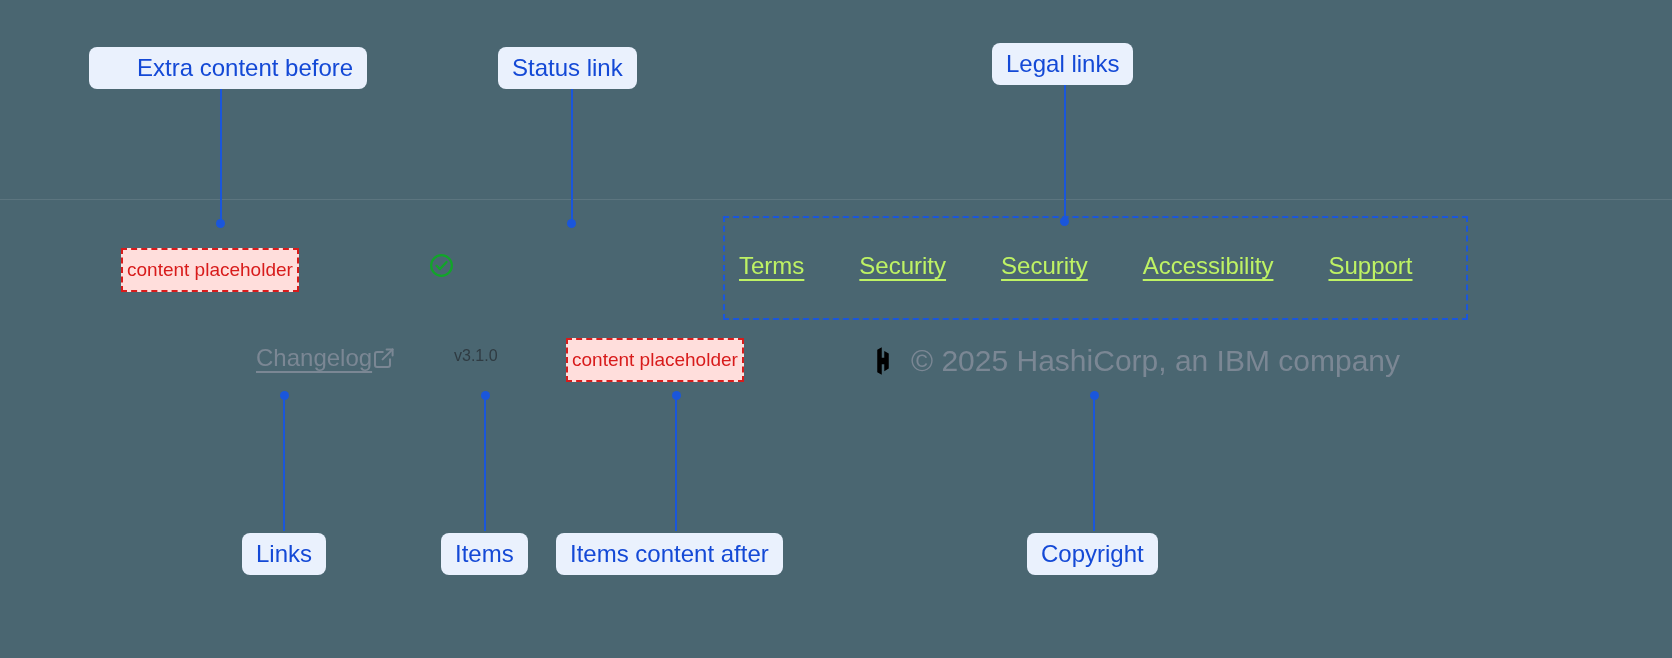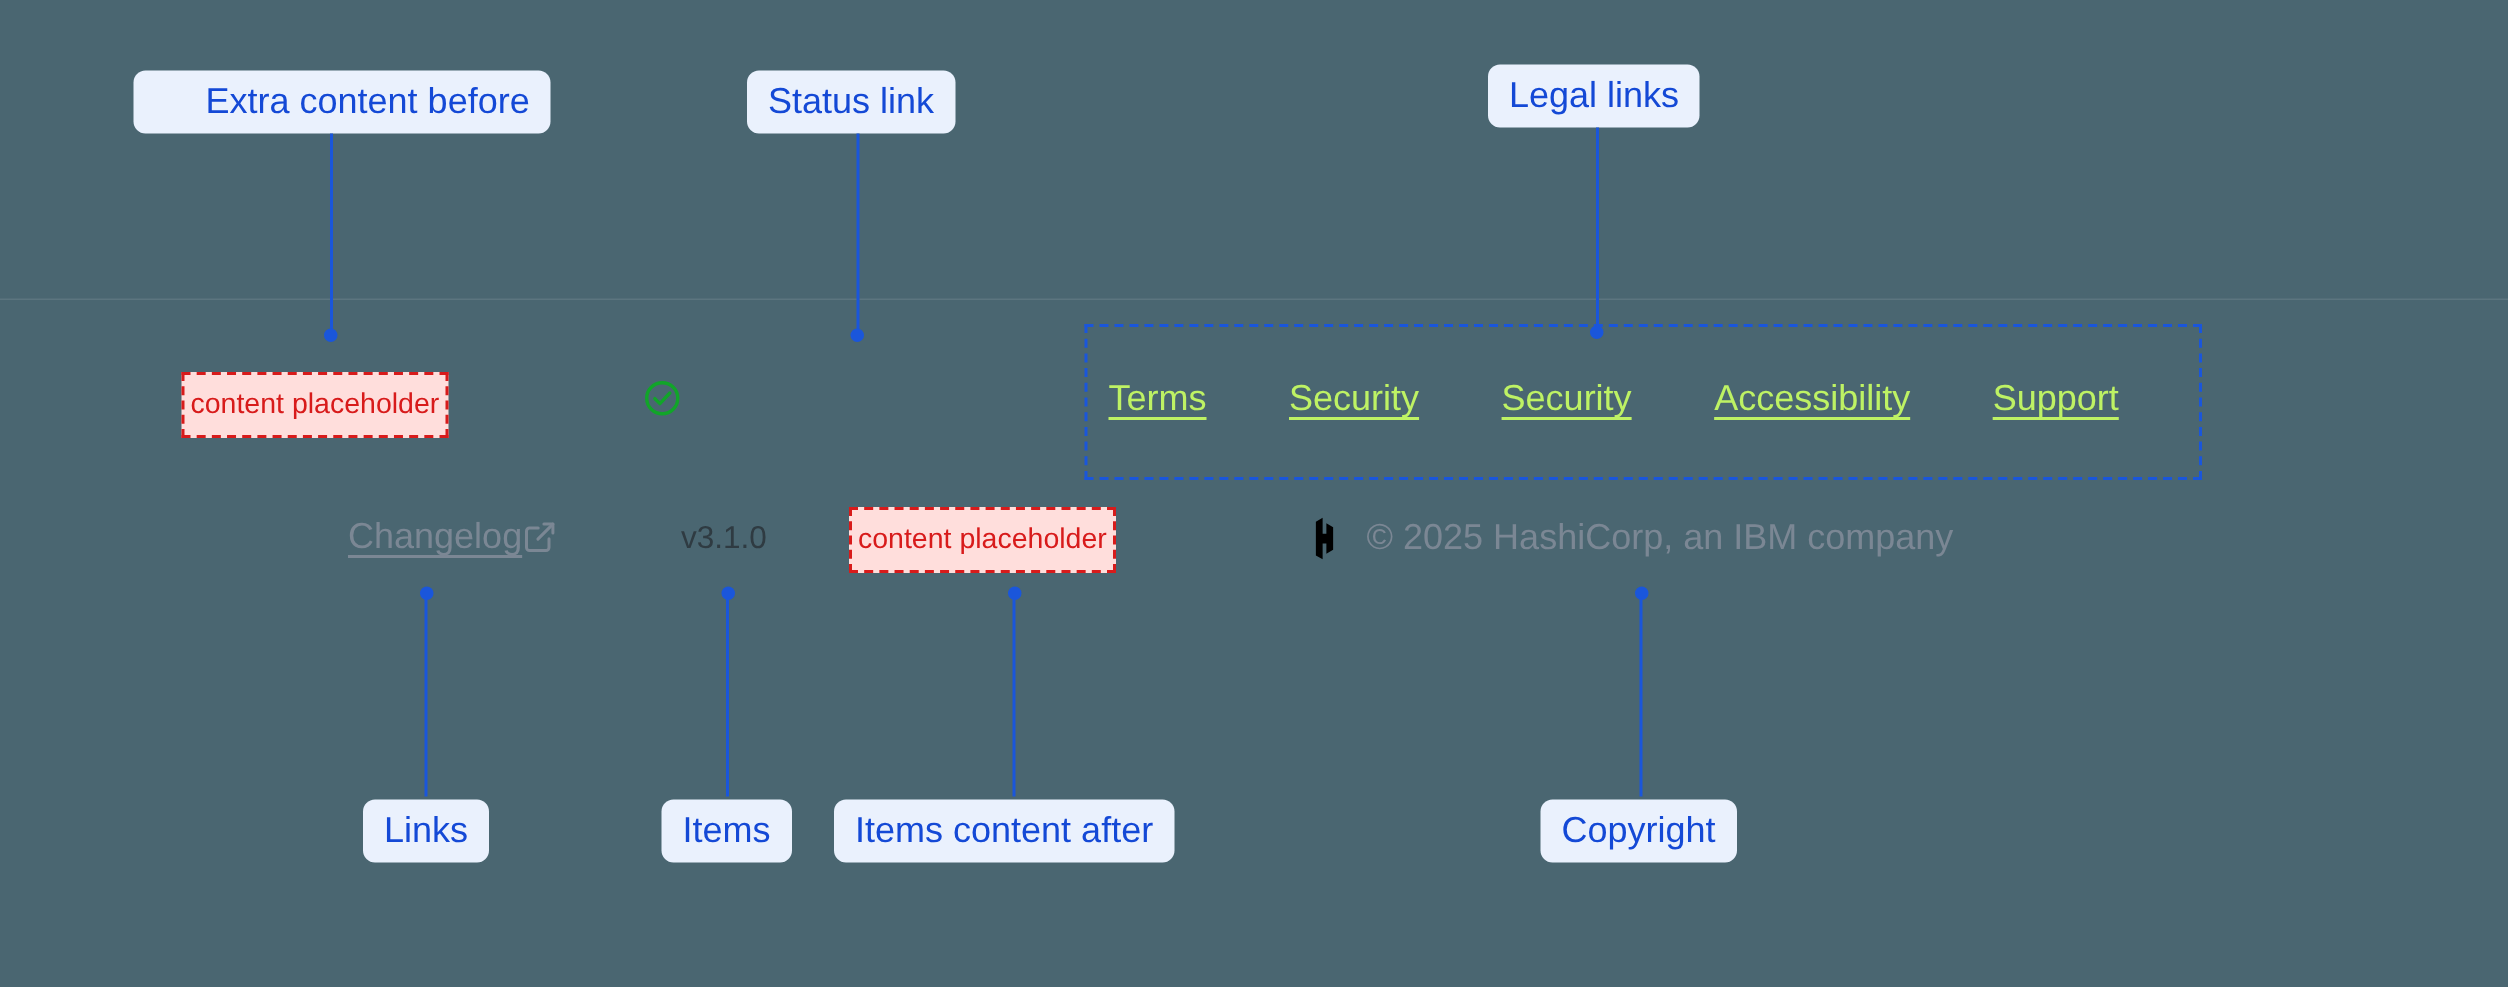--- a/index.html
+++ b/index.html
@@ -68,46 +68,46 @@
     text-decoration:underline;
     text-underline-offset:5px;
     text-decoration-thickness:2px;
     white-space:nowrap;
     margin-right:55px;
   }
   .legal-links a:last-child{margin-right:0;}
 
   
   .changelog{
-    position:absolute;left:232px;top:344px;
+    position:absolute;left:256px;top:344px;
     display:flex;align-items:center;
     text-decoration:none;
   }
   .changelog-text{
     font-size:24px;color:#7b8794;
     text-decoration:underline;
     text-underline-offset:5px;
     text-decoration-thickness:2px;
     white-space:nowrap;
   }
   .ext-icon{width:24px;height:24px;display:block;}
 
   
   .version{
     position:absolute;left:454px;top:347px;
-    font-size:21px;color:#2f3b42;white-space:nowrap;
+    font-size:16px;color:#2f3b42;white-space:nowrap;
   }
 
   
   .copyright{
     position:absolute;left:868px;top:344px;
     display:flex;align-items:center;gap:13px;
   }
   .hashi-logo{width:30px;height:30px;display:block;flex:0 0 auto;}
-  .copy-text{font-size:24px;color:#7b8794;white-space:nowrap;}
+  .copy-text{font-size:30px;color:#7b8794;white-space:nowrap;}
 
   
   .callout{
     position:absolute;
     background:#eaf1fd;
     color:#1449d6;
     border-radius:8px;
     font-size:24px;
     line-height:42px;
     height:42px;

